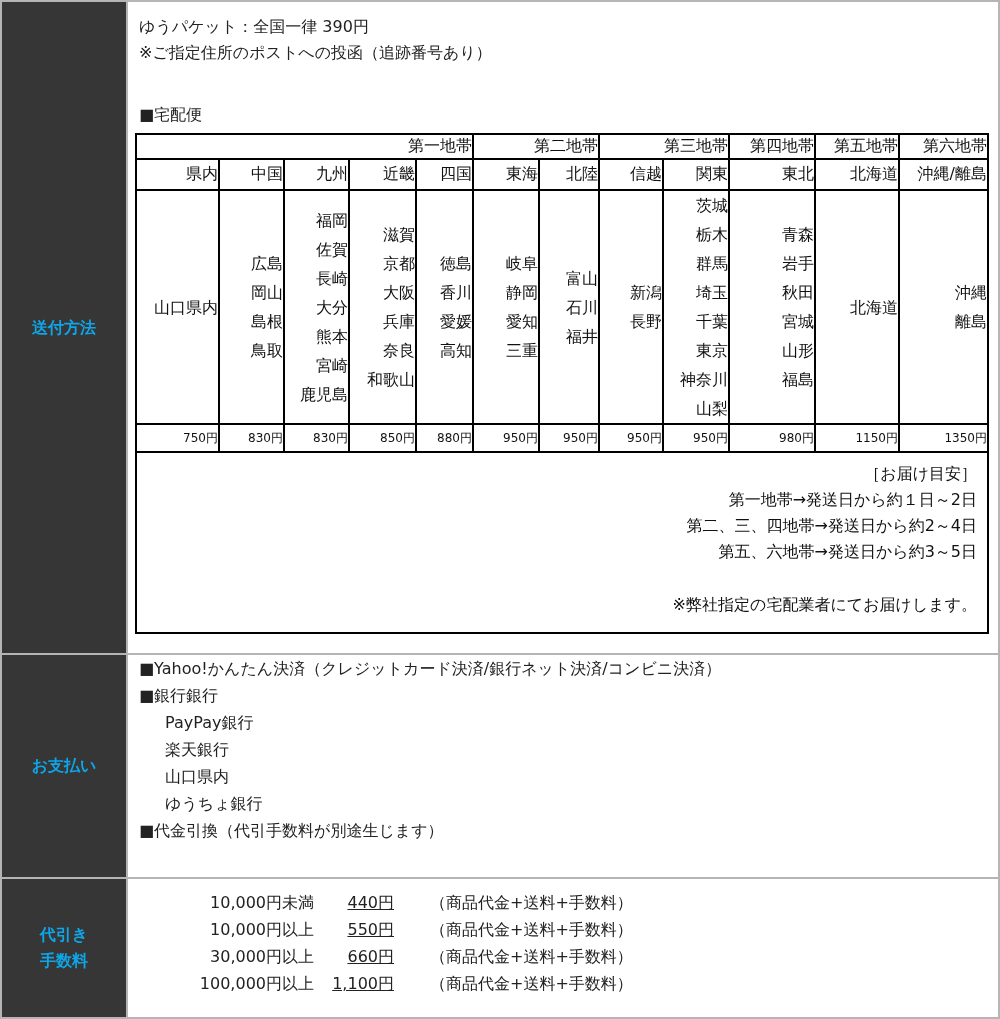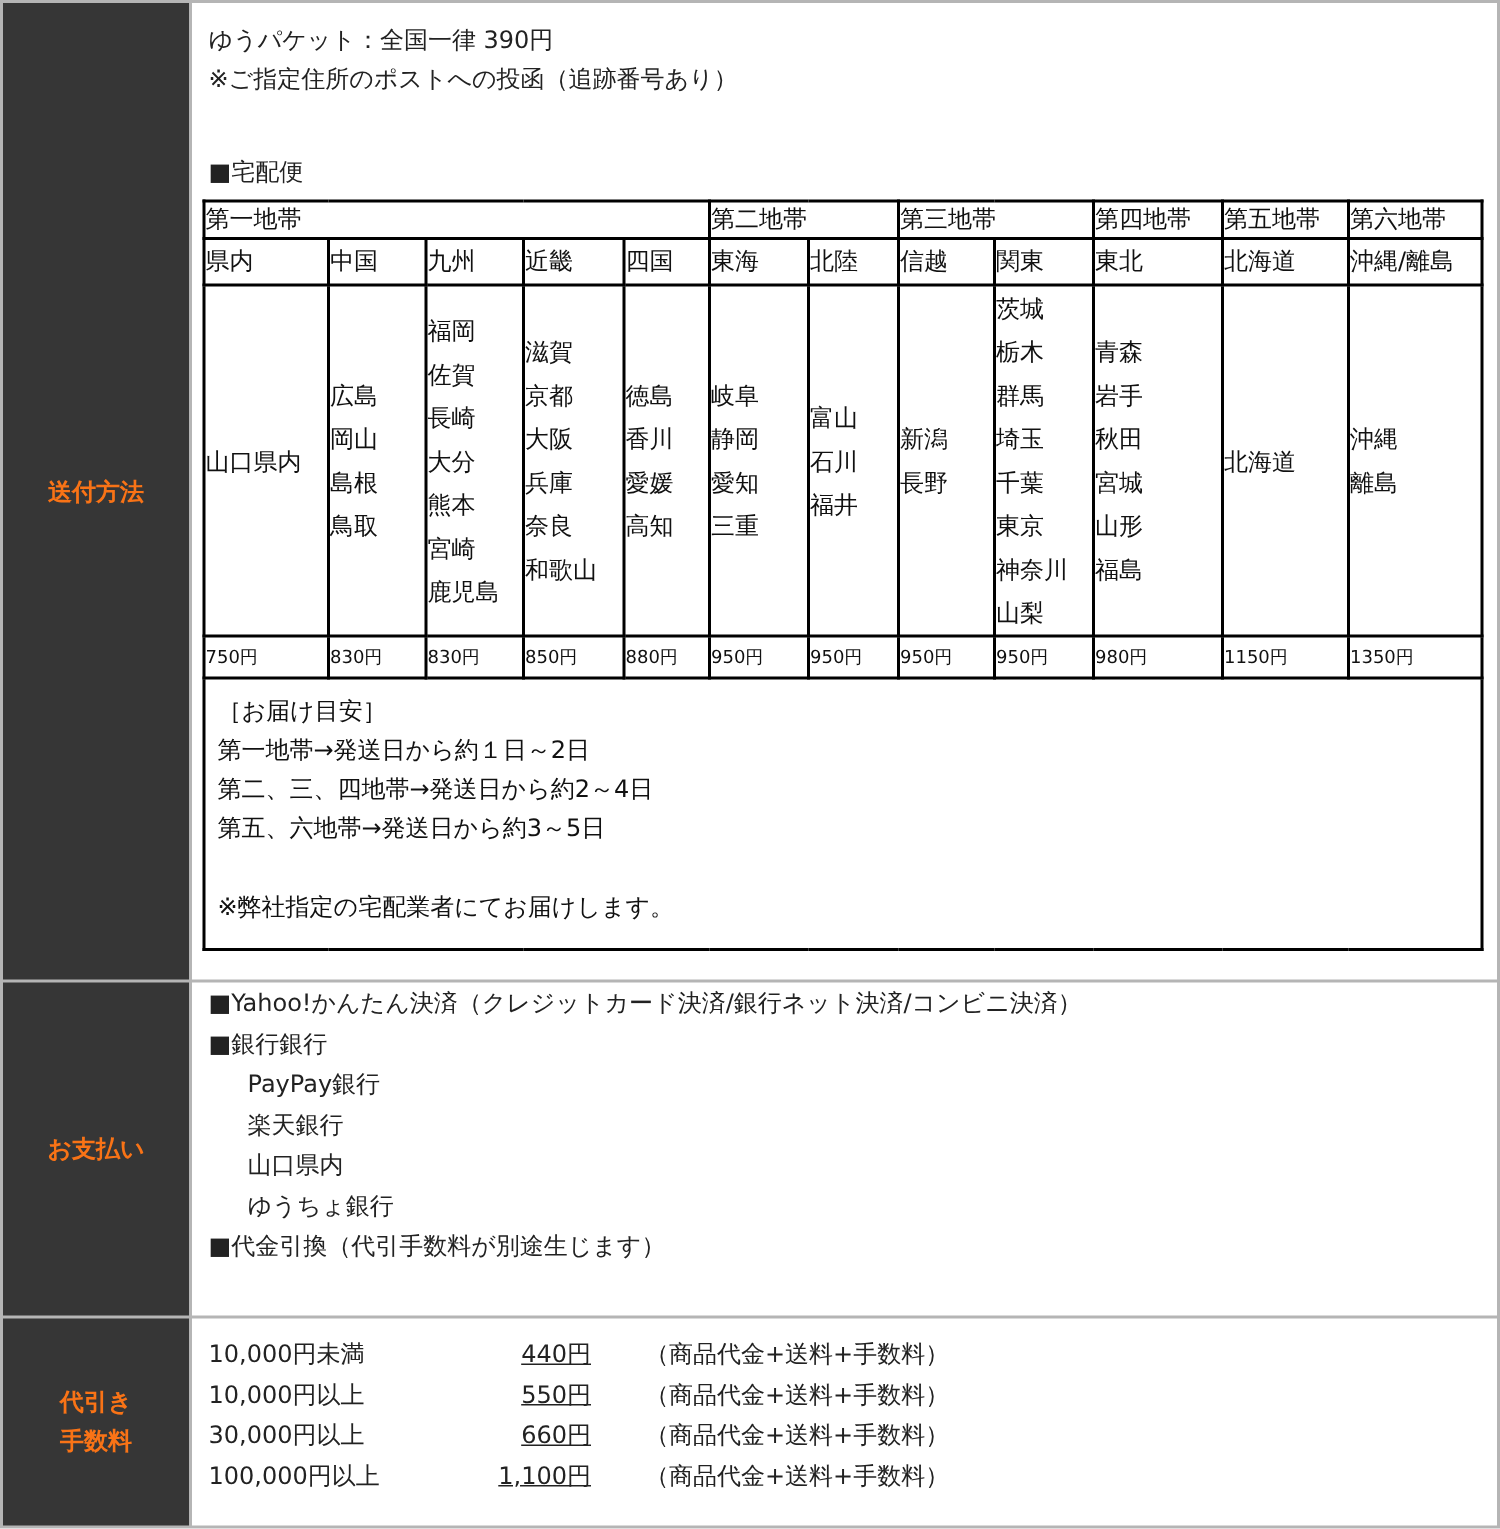--- a/index.html
+++ b/index.html
@@ -14,21 +14,21 @@
     width: 1000px;
     min-height: 1019px;
     display: grid;
     grid-template-columns: 124px 1fr;
     gap: 2px;
     border: 2px solid #b5b5b5;
     background: #b5b5b5;
   }
   .label-cell {
     background: #363636;
-    color: #f97316;
+    color: #0ea5e9;
     font-weight: bold;
     display: flex;
     align-items: center;
     justify-content: center;
     text-align: center;
     white-space: pre-line;
     line-height: 26px;
     font-size: 16px;
   }
   .content-cell { background: #fff; padding: 12px 6px 10px 6px; }
@@ -50,21 +50,21 @@
   .ship-table col.c6  { width: 66px; }
   .ship-table col.c7  { width: 60px; }
   .ship-table col.c8  { width: 64px; }
   .ship-table col.c9  { width: 66px; }
   .ship-table col.c10 { width: 86px; }
   .ship-table col.c11 { width: 84px; }
   .ship-table col.c12 { width: 89px; }
   .ship-table th, .ship-table td {
     border: 2px solid #000;
     font-weight: normal;
-    text-align: left;
+    text-align: right;
     vertical-align: middle;
     padding: 0;
     font-size: 16px;
     color: #111;
   }
   .zone-row th   { height: 25px; }
   .region-row td { height: 31px; }
   .pref-row td   { white-space: pre-line; line-height: 29px; height: 233px; }
   .price-row td  { height: 28px; font-size: 12px; }
   .estimate-cell {
@@ -75,21 +75,21 @@
   .estimate-note { margin-top: 27px; }
 
   
   .pay-content { min-height: 213px; padding-top: 0; }
   .pay-line { margin-left: 5px; line-height: 27px; }
   .pay-line.indent { padding-left: 26px; }
 
   
   .cod-content { min-height: 129px; padding-top: 10px; }
   .cod-row { margin-left: 5px; line-height: 27px; display: flex; }
-  .cod-threshold { display: inline-block; width: 175px; }
+  .cod-threshold { display: inline-block; width: 175px; text-align: right; }
   .cod-fee { display: inline-block; width: 80px; text-align: right; text-decoration: underline; }
   .cod-note { margin-left: 36px; }
 </style>
 </head>
 <body>
 
 <div class="panel">
 
   <div class="label-cell">送付方法</div>
   <div class="content-cell">

